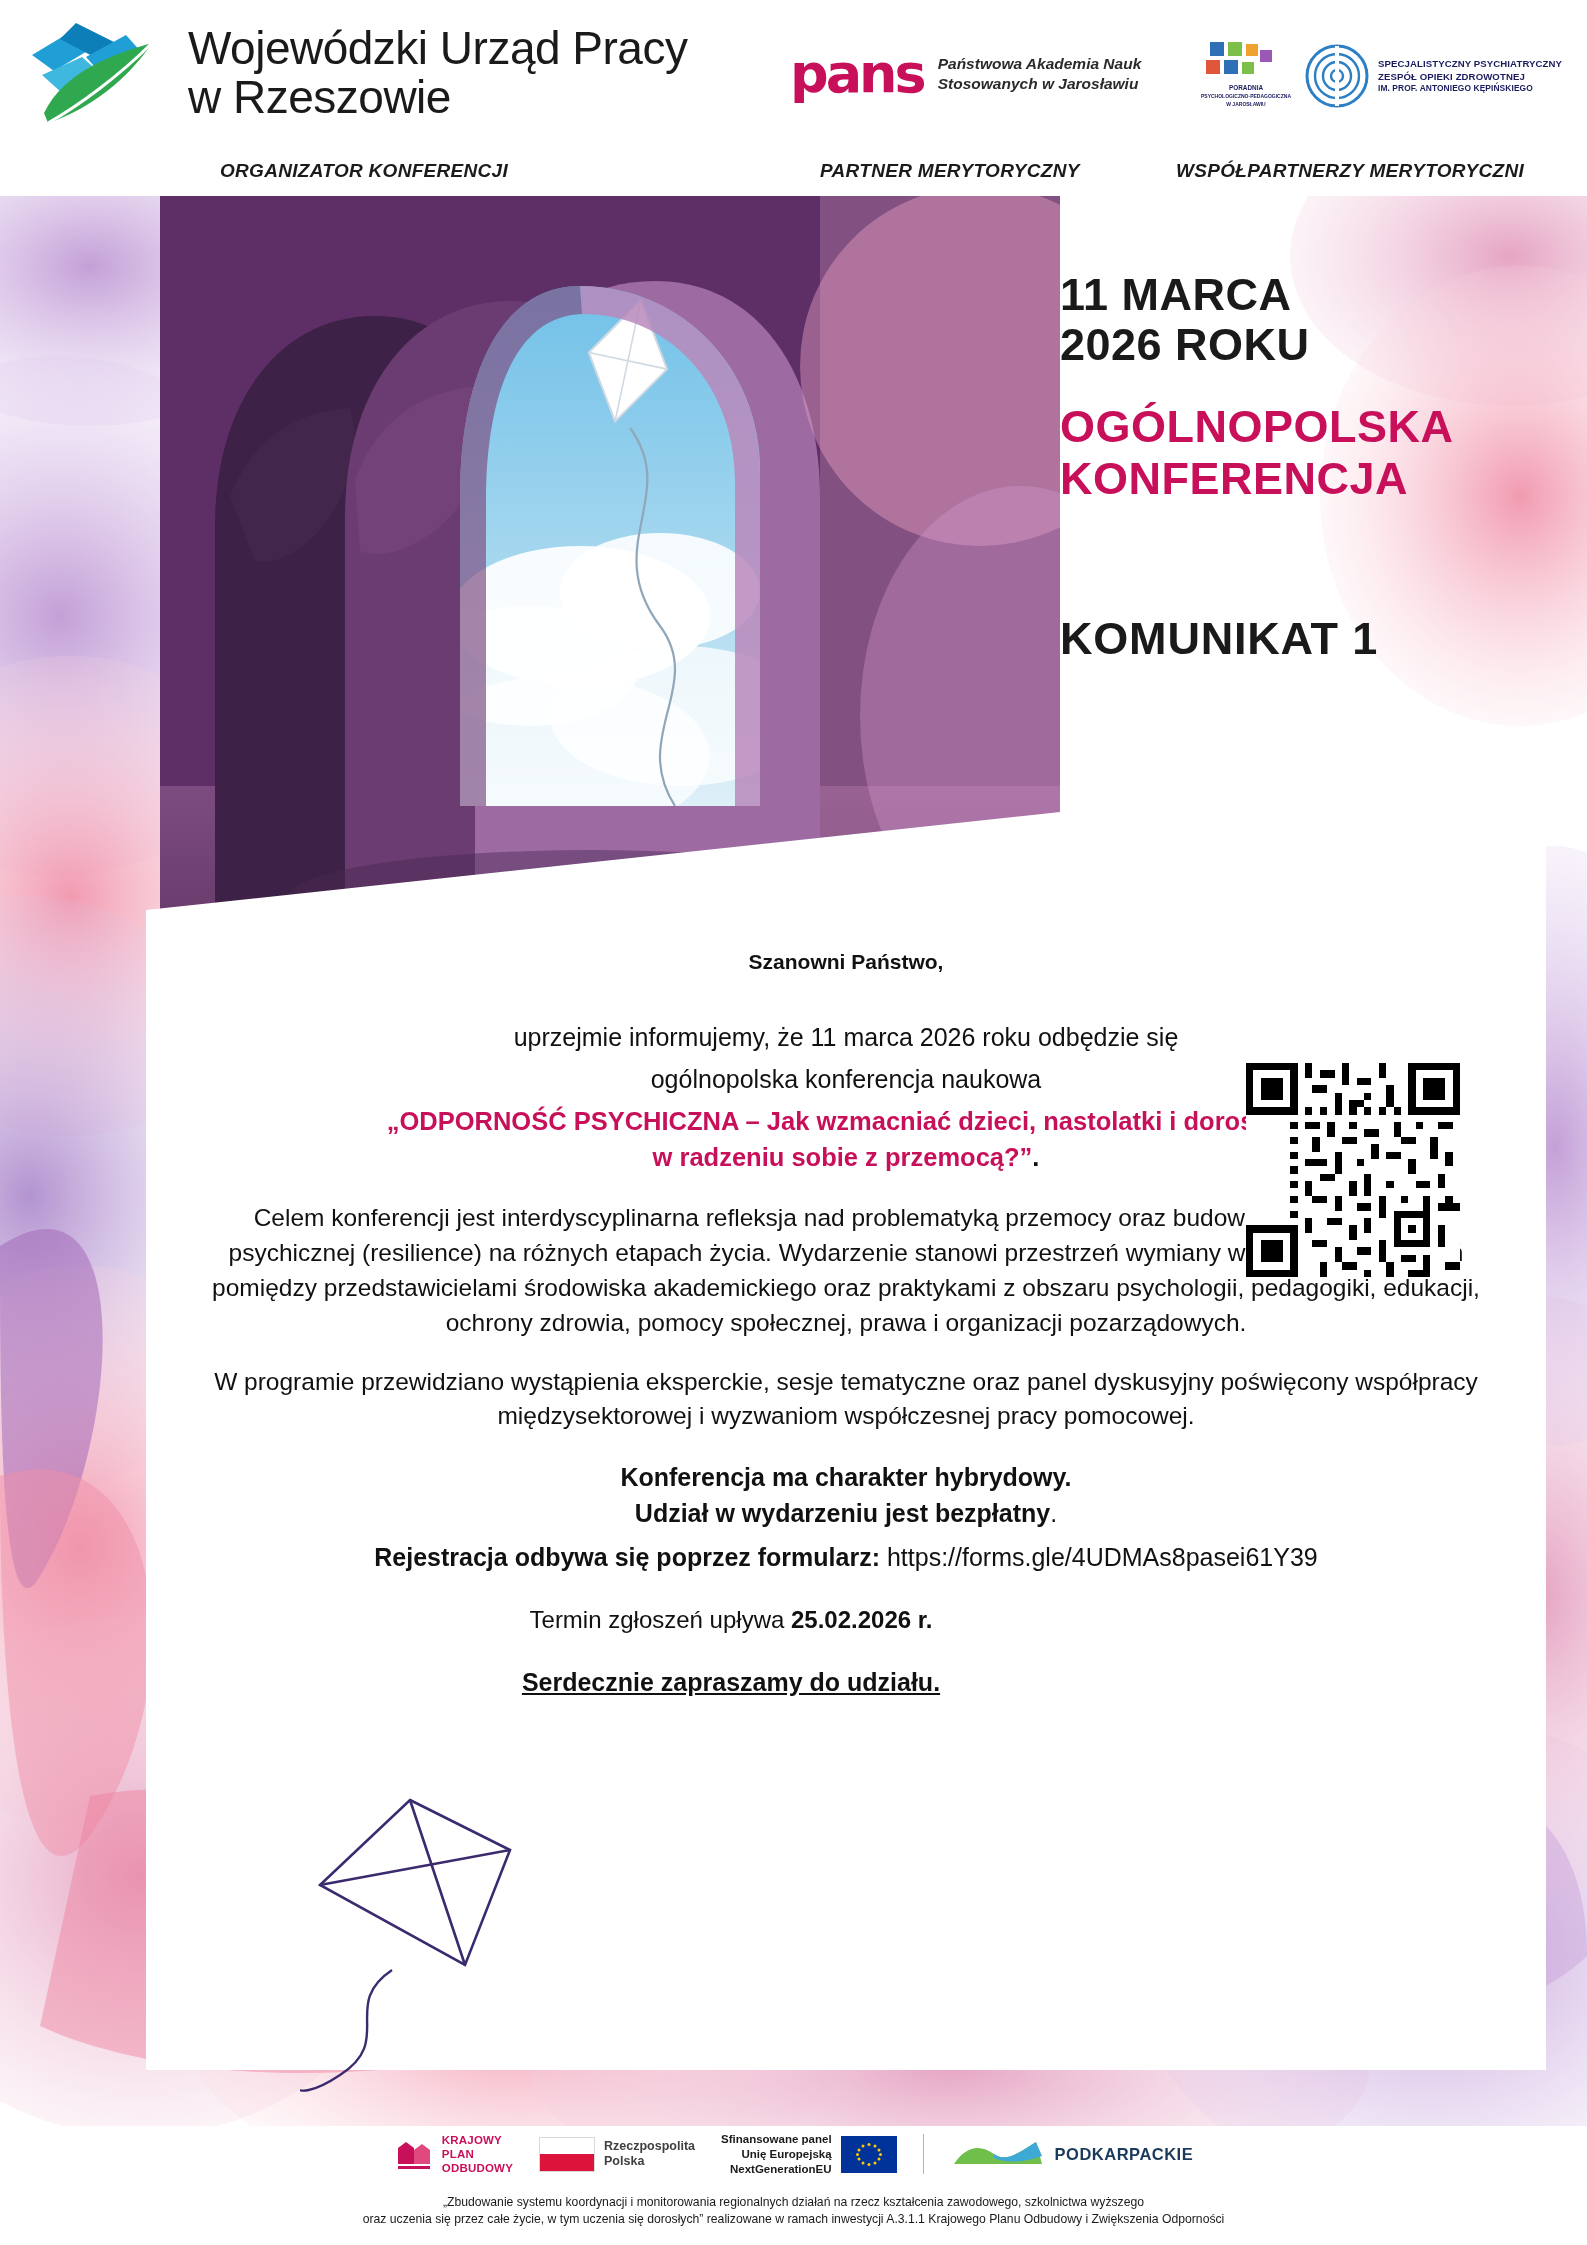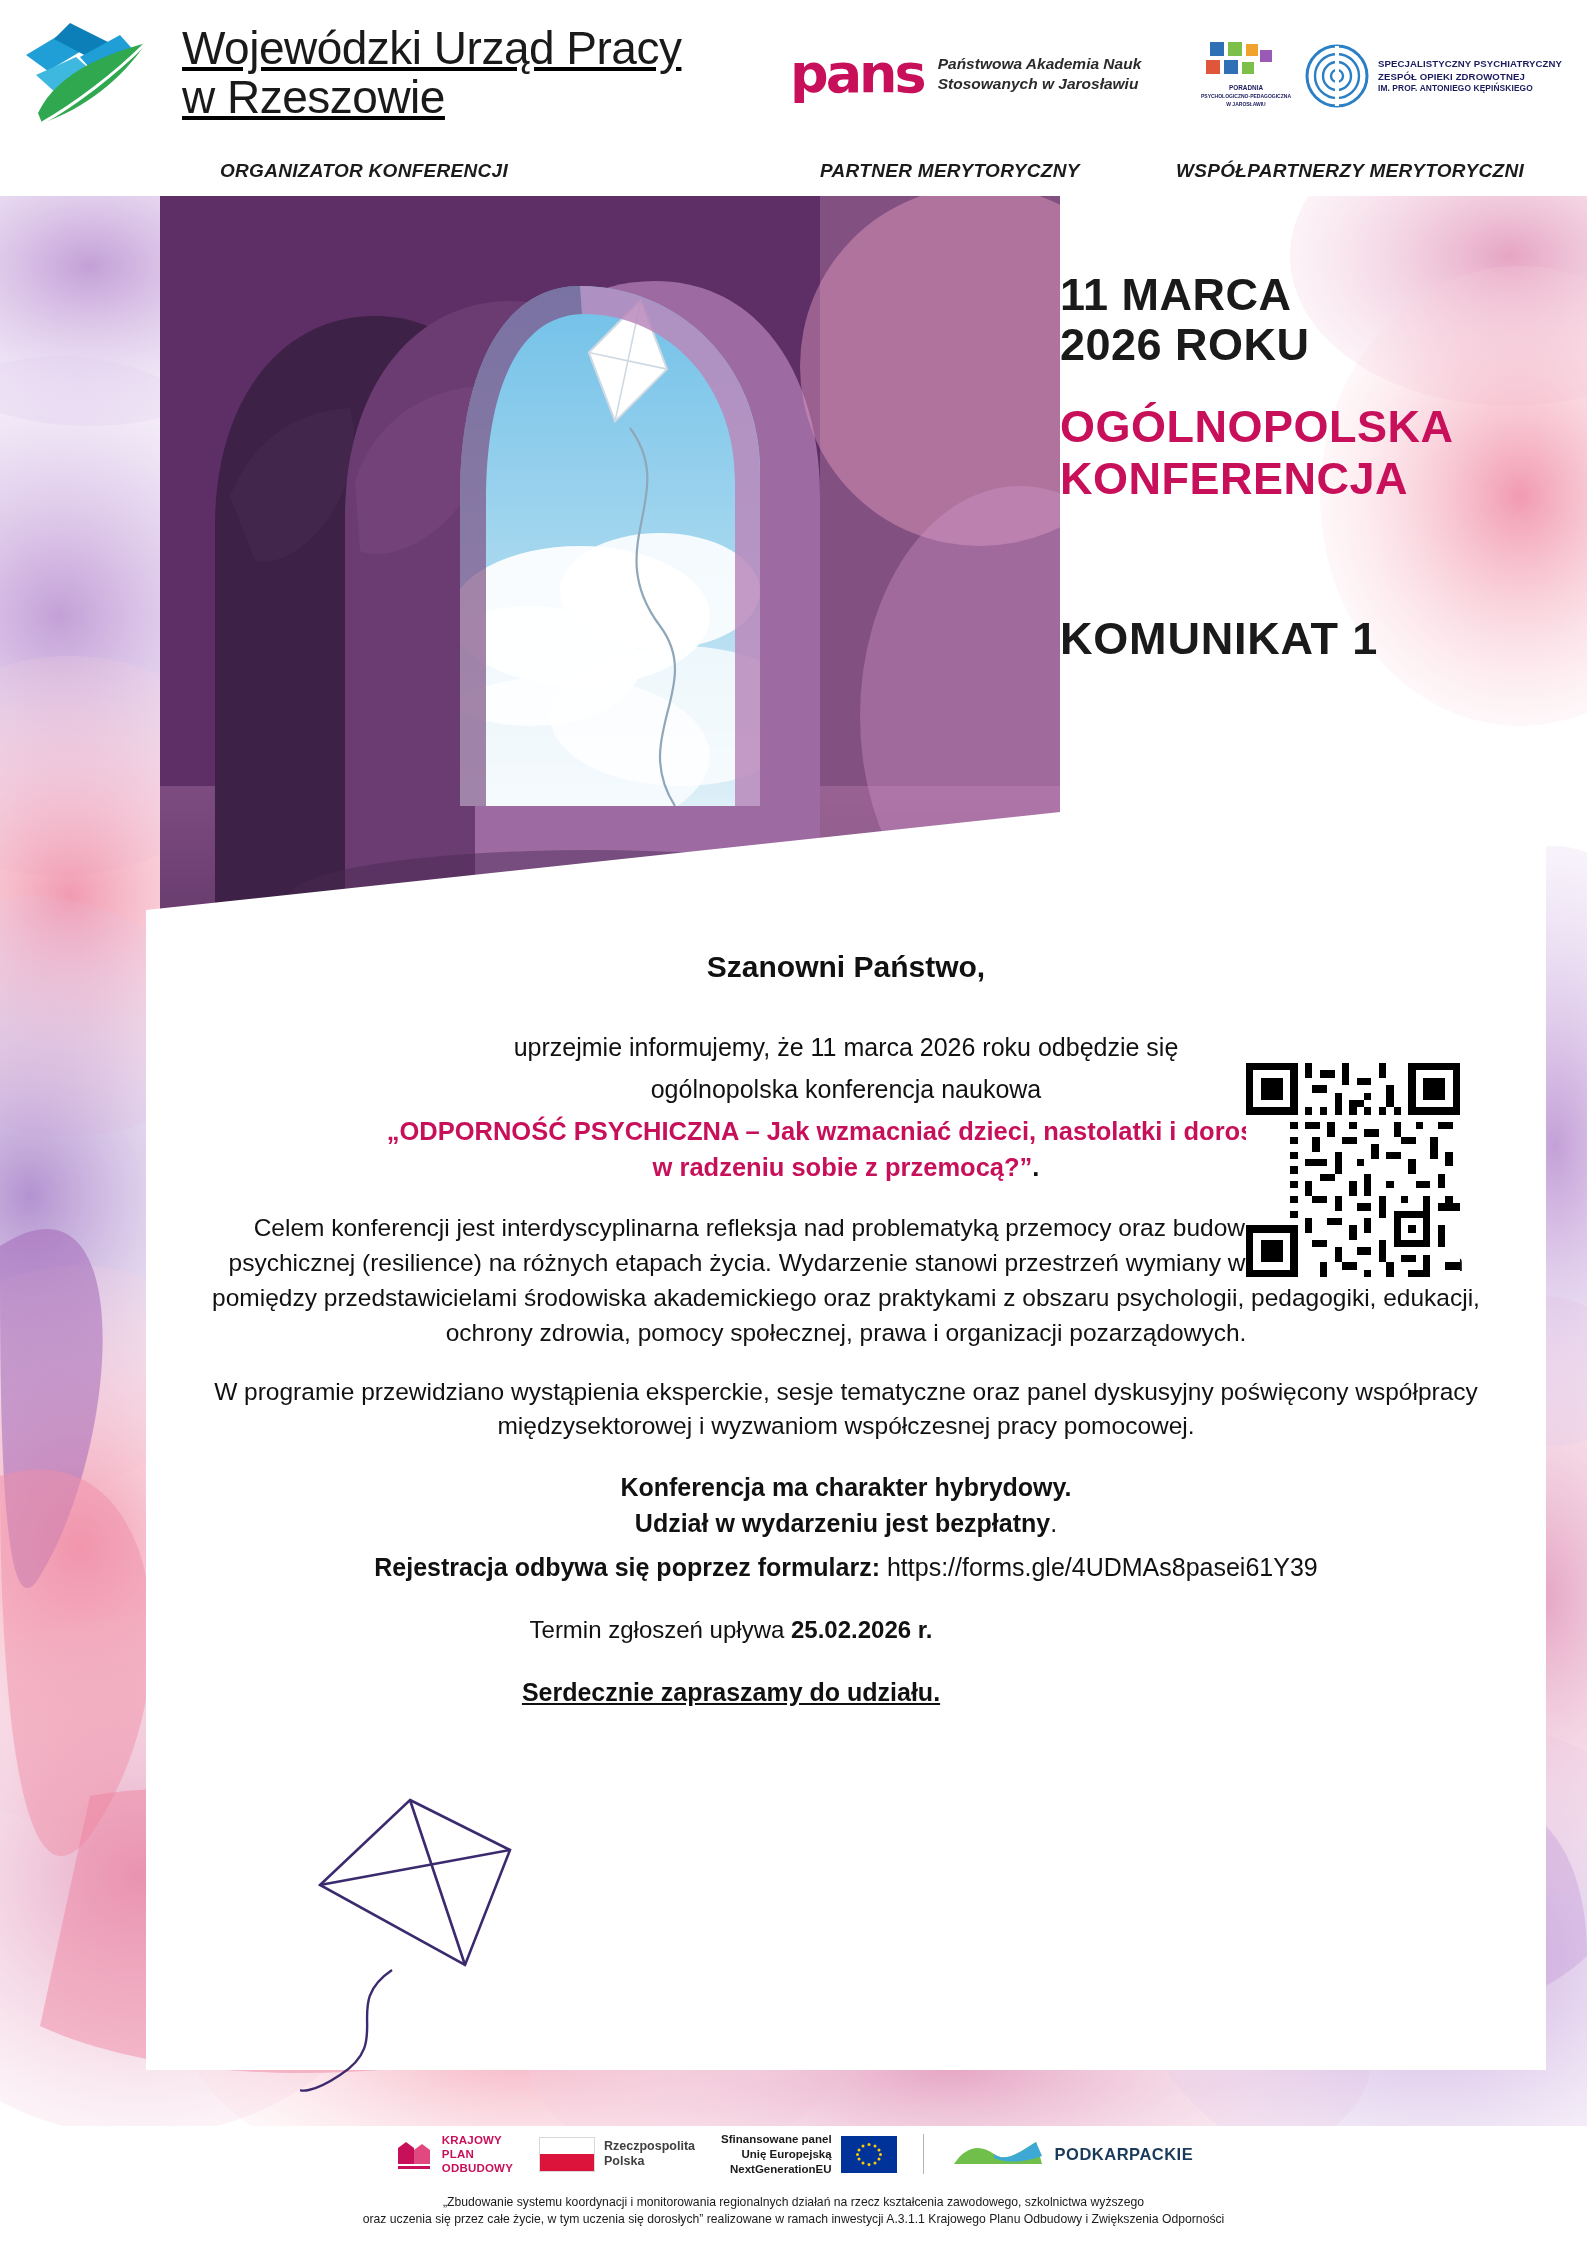--- a/index.html
+++ b/index.html
@@ -18,26 +18,25 @@
   .header-band {
     position: absolute;
     left: 0; top: 0;
     width: 1587px;
     height: 196px;
     background: #ffffff;
     z-index: 40;
   }
   .logo-wup {
     position: absolute;
-    left: 18px; top: 8px;
+    left: 24px; top: 8px;
     width: 760px; height: 130px;
     display: flex;
     align-items: center;
     gap: 14px;
-    text-decoration: underline;
   }
   .wup-mark {
     width: 150px; height: 120px;
     position: relative;
     flex: 0 0 auto;
   }
   .wup-mark svg { width: 100%; height: 100%; display: block; }
   .wup-text {
     font-size: 46px;
     line-height: 1.06;
@@ -162,21 +161,21 @@
     width: 1400px; height: 1310px;
   }
   .panel-inner {
     position: absolute;
     left: 60px; top: 190px;
     width: 1280px;
     text-align: center;
     color: #111111;
   }
   .p-greeting {
-    font-size: 30px;
+    font-size: 21px;
     font-weight: 700;
     text-align: center;
     margin: 0 0 46px 0;
   }
   .p-lead {
     font-size: 25px;
     line-height: 1.42;
     margin: 0 0 6px 0;
   }
   .p-title {

